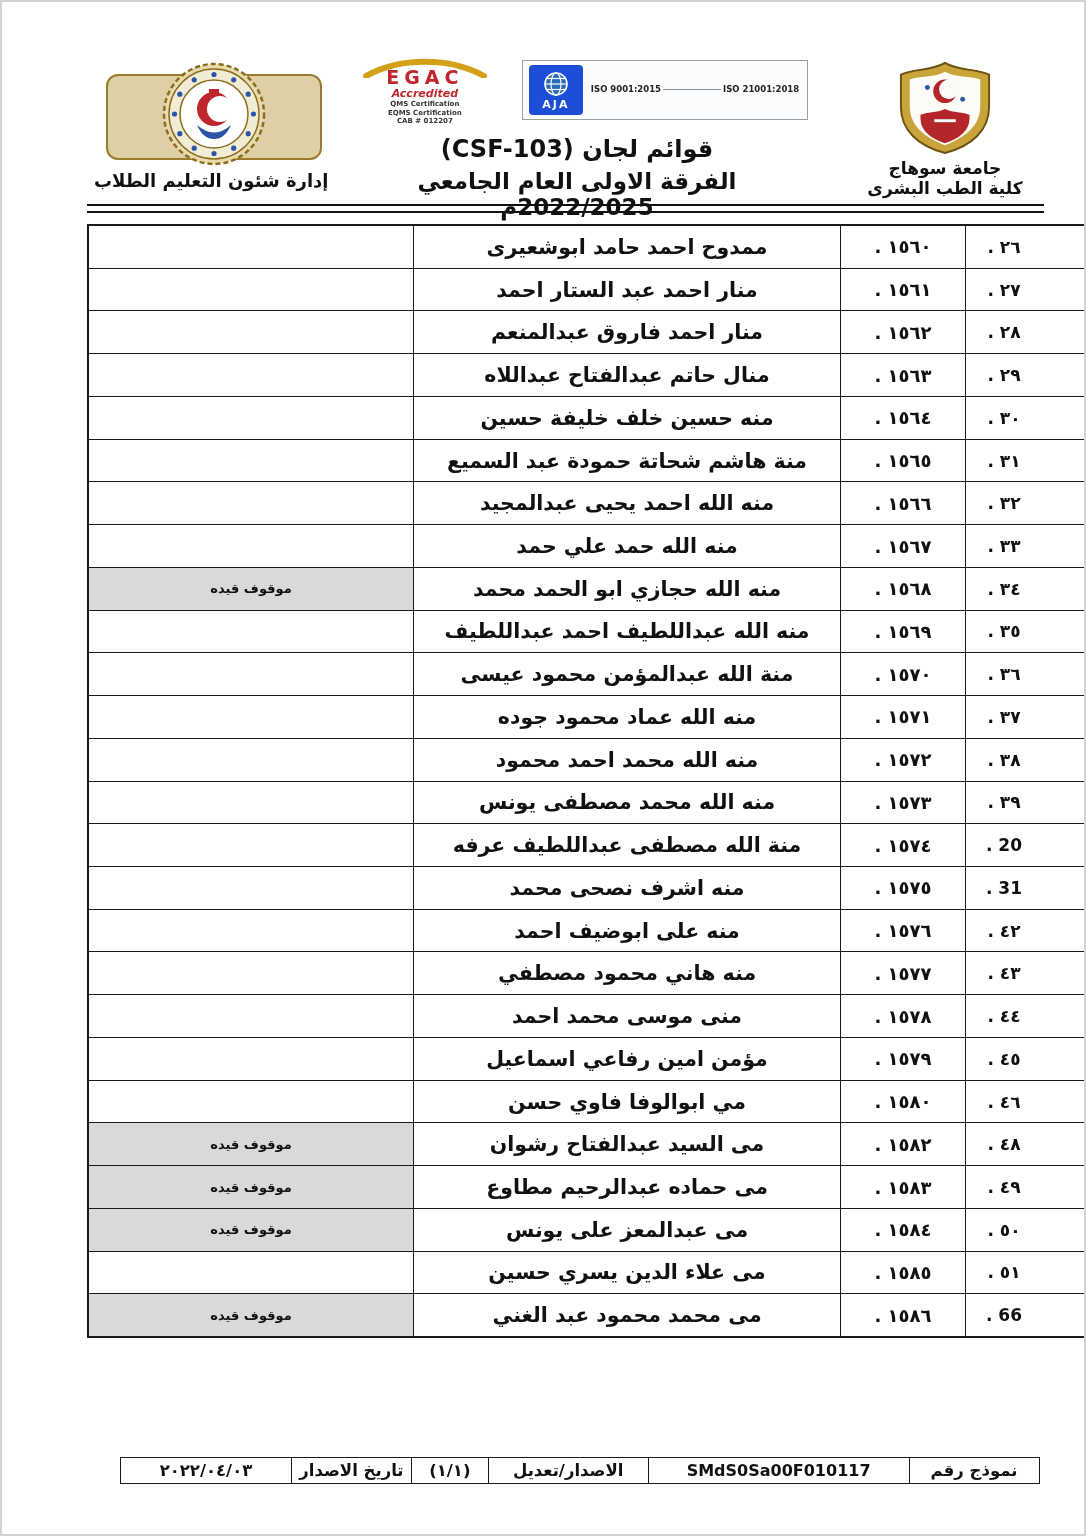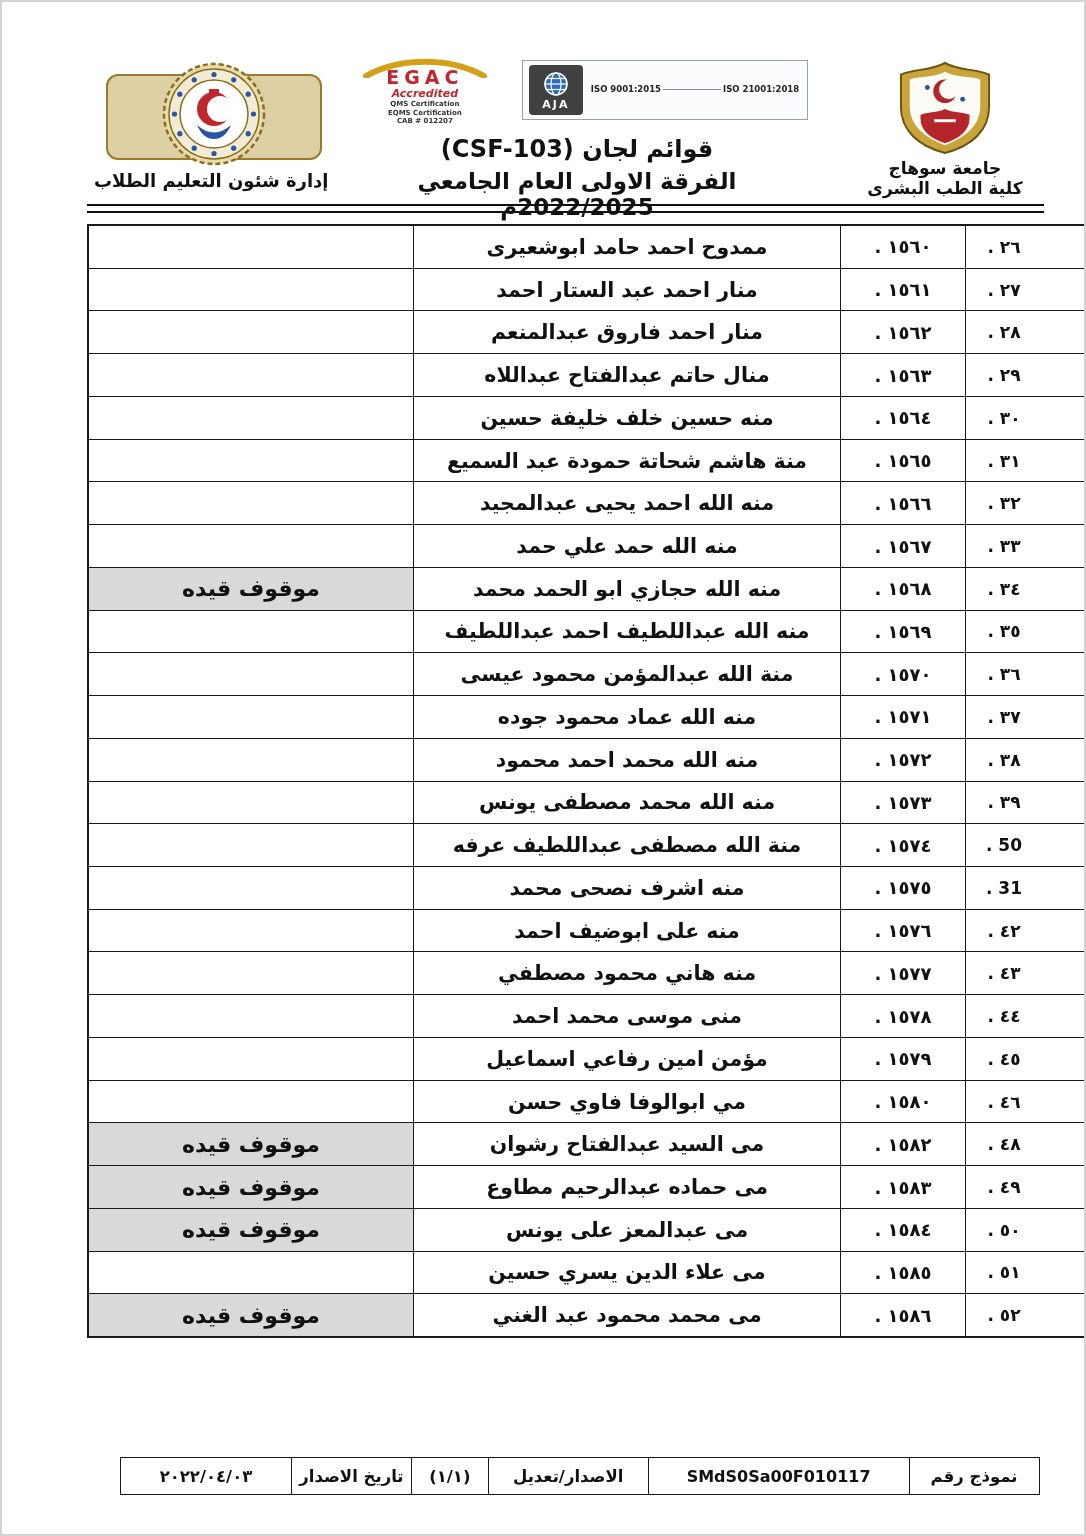--- a/index.html
+++ b/index.html
@@ -20,21 +20,21 @@
 
   .hdr-center { position:absolute; left:340px; top:54px; width:470px; text-align:center; }
   .accred-row { display:flex; justify-content:center; align-items:flex-start; gap:18px; height:78px; }
   .egac { position:relative; width:158px; height:76px; padding-top:12px; text-align:center; }
   .egac-arc { position:absolute; top:0; left:14px; }
   .egac-name { color:#c0272d; font-weight:700; font-size:19px; letter-spacing:5px; line-height:1; }
   .egac-acc { color:#c0272d; font-weight:700; font-style:italic; font-size:11px; line-height:1.2; }
   .egac-tiny { font-size:7px; color:#333; line-height:1.2; font-weight:700; }
   .aja { display:flex; align-items:center; gap:6px; border:1px solid #9aa0a8; background:#fbfcfe;
     padding:4px 6px; height:60px; margin-top:4px; }
-  .aja-sq { width:54px; height:50px; background:#404040; border-radius:4px;
+  .aja-sq { width:54px; height:50px; background:#1d4ed8; border-radius:4px;
     display:flex; flex-direction:column; align-items:center; justify-content:center; gap:1px; }
   .aja-name { color:#ffffff; font-weight:700; font-size:11px; letter-spacing:2px; line-height:1; }
   .aja-iso { display:flex; flex-direction:row; align-items:center; }
   .aja-iso-line { font-size:8.5px; font-weight:700; color:#222; line-height:1.3; padding:1px 2px; }
   .aja-sep { width:58px; border-top:1px solid #8a8f96; }
   .doc-title { font-weight:700; font-size:24px; direction:rtl; margin-top:1px; }
   .doc-subtitle { font-weight:700; font-size:23px; direction:rtl; margin-top:5px; }
 
   .hdr-right { position:absolute; left:842px; top:58px; width:202px; text-align:center; }
   .shield { display:block; margin:0 auto; }
@@ -43,29 +43,29 @@
 
   .divider { position:absolute; left:85px; top:202px; width:957px; height:9px;
     border-top:2.6px solid #111; border-bottom:2px solid #111; }
 
   
   .stable { position:absolute; left:85px; top:222px; width:1053px; height:1114px;
     border:2.2px solid #1a1a1a; display:flex; flex-direction:column; background:#fff; }
   .trow { flex:1 1 0; display:flex; border-bottom:1px solid #1a1a1a; }
   .trow:last-child { border-bottom:none; }
   .cell { display:flex; align-items:center; justify-content:center; overflow:hidden; }
-  .c-status { width:325px; border-right:1px solid #1a1a1a; font-weight:700; font-size:22px; direction:rtl; }
+  .c-status { width:325px; border-right:1px solid #1a1a1a; font-weight:700; font-size:13px; direction:rtl; }
   .c-status.suspended { background:#d9d9d9; }
   .c-name { width:427px; border-right:1px solid #1a1a1a; font-weight:700; font-size:20.5px; direction:rtl; }
   .c-id { width:125px; border-right:1px solid #1a1a1a; font-weight:700; font-size:18px; direction:ltr; }
   .c-no { width:76px; font-weight:700; font-size:17px; direction:ltr; }
 
   
   .footer { position:absolute; top:1455px; right:44px; display:flex; direction:rtl; }
-  .fcell { border:1.6px solid #1a1a1a; height:38px; display:flex; align-items:center;
+  .fcell { border:1.6px solid #1a1a1a; height:27px; display:flex; align-items:center;
     justify-content:center; font-weight:700; font-size:16.5px; direction:rtl; background:#fff; }
   .fcell + .fcell { margin-right:-1.6px; }
   .fw-flabel { width:132px; }
   .fw-code   { width:262px; direction:ltr; font-size:16px; }
   .fw-ilabel { width:162px; }
   .fw-issue  { width:78px; }
   .fw-dlabel { width:122px; }
   .fw-date   { width:172px; direction:ltr; }
 </style>
 </head>
@@ -234,21 +234,21 @@
       <div class="trow">
         <div class="cell c-status"></div>
         <div class="cell c-name">منه الله محمد مصطفى يونس</div>
         <div class="cell c-id">. ١٥٧٣</div>
         <div class="cell c-no">. ٣٩</div>
       </div>
       <div class="trow">
         <div class="cell c-status"></div>
         <div class="cell c-name">منة الله مصطفى عبداللطيف عرفه</div>
         <div class="cell c-id">. ١٥٧٤</div>
-        <div class="cell c-no">. 50</div>
+        <div class="cell c-no">. 20</div>
       </div>
       <div class="trow">
         <div class="cell c-status"></div>
         <div class="cell c-name">منه اشرف نصحى محمد</div>
         <div class="cell c-id">. ١٥٧٥</div>
         <div class="cell c-no">. 31</div>
       </div>
       <div class="trow">
         <div class="cell c-status"></div>
         <div class="cell c-name">منه على ابوضيف احمد</div>
@@ -300,21 +300,21 @@
       <div class="trow">
         <div class="cell c-status"></div>
         <div class="cell c-name">مى علاء الدين يسري حسين</div>
         <div class="cell c-id">. ١٥٨٥</div>
         <div class="cell c-no">. ٥١</div>
       </div>
       <div class="trow">
         <div class="cell c-status suspended">موقوف قيده</div>
         <div class="cell c-name">مى محمد محمود عبد الغني</div>
         <div class="cell c-id">. ١٥٨٦</div>
-        <div class="cell c-no">. ٥٢</div>
+        <div class="cell c-no">. 66</div>
       </div>
     </div>
 
   <div class="footer">
     <div class="fcell fw-flabel">نموذج رقم</div>
     <div class="fcell fw-code">SMdS0Sa00F010117</div>
     <div class="fcell fw-ilabel">الاصدار/تعديل</div>
     <div class="fcell fw-issue">(١/١)</div>
     <div class="fcell fw-dlabel">تاريخ الاصدار</div>
     <div class="fcell fw-date">٢٠٢٢/٠٤/٠٣</div>

